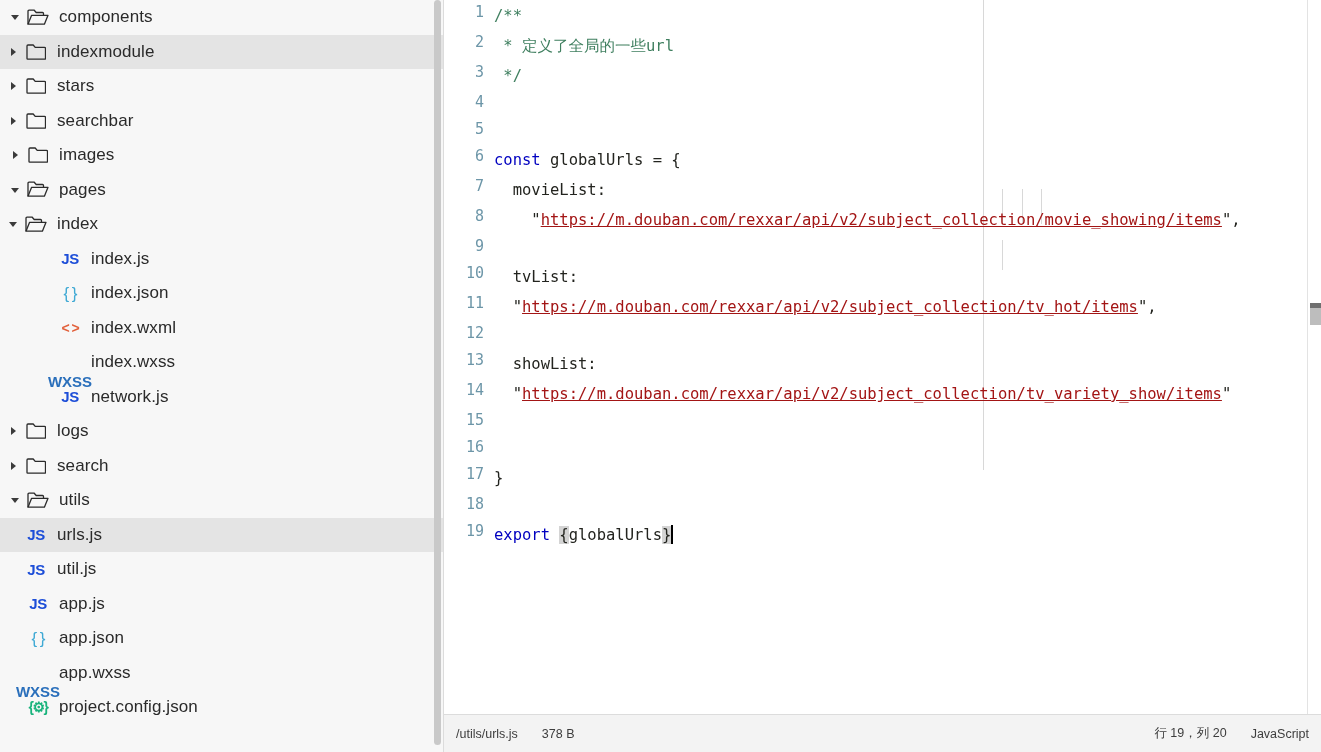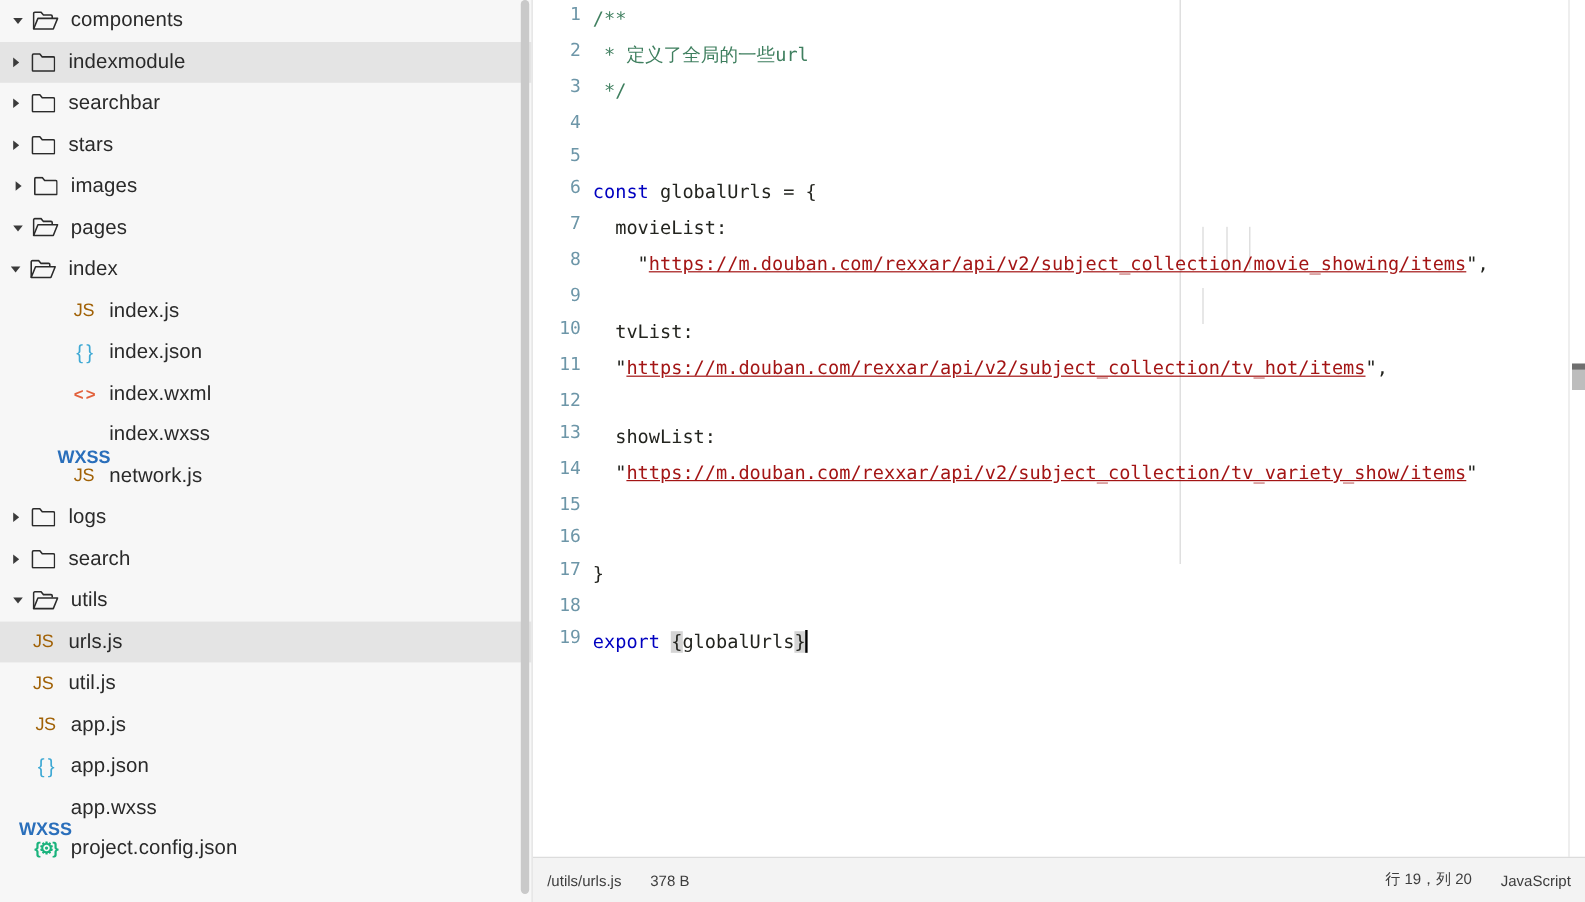--- a/index.html
+++ b/index.html
@@ -59,21 +59,21 @@
     justify-content: center;
     margin-right: 7px;
   }
   .ic svg { display: block; }
   .ic-txt {
     font-size: 14px;
     font-weight: bold;
     letter-spacing: -0.3px;
     line-height: 1;
   }
-  .ic-js  { color: #a16207; font-size: 15px; font-weight: normal; font-family: "Liberation Sans", sans-serif; text-align: right; }
+  .ic-js  { color: #1d4ed8; font-size: 15px; font-weight: bold; font-family: "Liberation Sans", sans-serif; text-align: right; }
   .ic-json{ color: #3fa9d4; font-size: 17px; font-weight: normal; font-family: "Liberation Sans", sans-serif; letter-spacing: -1px;}
   .ic-wxml{ color: #e2613c; font-size: 14px; font-weight: bold; letter-spacing: -1px; }
   .ic-wxss{ color: #2a6fbb; font-size: 15px; font-weight: bold; letter-spacing: 0px; margin-top: 38px; }
   .ic-cfg { color: #19b37c; font-size: 14px; font-weight: bold; letter-spacing: -1.5px; }
 
   .row-label { color: #2a2a2a; font-size: 17px; letter-spacing: 0.1px; }
 
   
   .pad-0 { padding-left: 6px; }
   .pad-1 { padding-left: 4px; }
@@ -238,34 +238,34 @@
           <span class="twisty">
             <svg width="10" height="10" viewBox="0 0 10 10">
               <path d="M3 1 L8 5 L3 9 Z" fill="#3b3b3b"></path>
             </svg>
           </span>
           <span class="ic">
             <svg width="20" height="16" viewBox="0 0 20 16">
               <path d="M1 14.6 V2 a1 1 0 0 1 1-1 h5.2 l2 2.4 h9.3 a1 1 0 0 1 1 1 V14.6 a0.6 0.6 0 0 1 -0.6 0.6 H1.6 a0.6 0.6 0 0 1 -0.6 -0.6 Z" fill="none" stroke="#2b2b2b" stroke-width="1.3" stroke-linejoin="round"></path>
             </svg>
           </span>
-          <span class="row-label">searchbar</span>
+          <span class="row-label">stars</span>
         </li>
         <li class="tree-row pad-1">
           <span class="twisty">
             <svg width="10" height="10" viewBox="0 0 10 10">
               <path d="M3 1 L8 5 L3 9 Z" fill="#3b3b3b"></path>
             </svg>
           </span>
           <span class="ic">
             <svg width="20" height="16" viewBox="0 0 20 16">
               <path d="M1 14.6 V2 a1 1 0 0 1 1-1 h5.2 l2 2.4 h9.3 a1 1 0 0 1 1 1 V14.6 a0.6 0.6 0 0 1 -0.6 0.6 H1.6 a0.6 0.6 0 0 1 -0.6 -0.6 Z" fill="none" stroke="#2b2b2b" stroke-width="1.3" stroke-linejoin="round"></path>
             </svg>
           </span>
-          <span class="row-label">stars</span>
+          <span class="row-label">searchbar</span>
         </li>
         <li class="tree-row pad-0">
           <span class="twisty">
             <svg width="10" height="10" viewBox="0 0 10 10">
               <path d="M3 1 L8 5 L3 9 Z" fill="#3b3b3b"></path>
             </svg>
           </span>
           <span class="ic">
             <svg width="20" height="16" viewBox="0 0 20 16">
               <path d="M1 14.6 V2 a1 1 0 0 1 1-1 h5.2 l2 2.4 h9.3 a1 1 0 0 1 1 1 V14.6 a0.6 0.6 0 0 1 -0.6 0.6 H1.6 a0.6 0.6 0 0 1 -0.6 -0.6 Z" fill="none" stroke="#2b2b2b" stroke-width="1.3" stroke-linejoin="round"></path>

